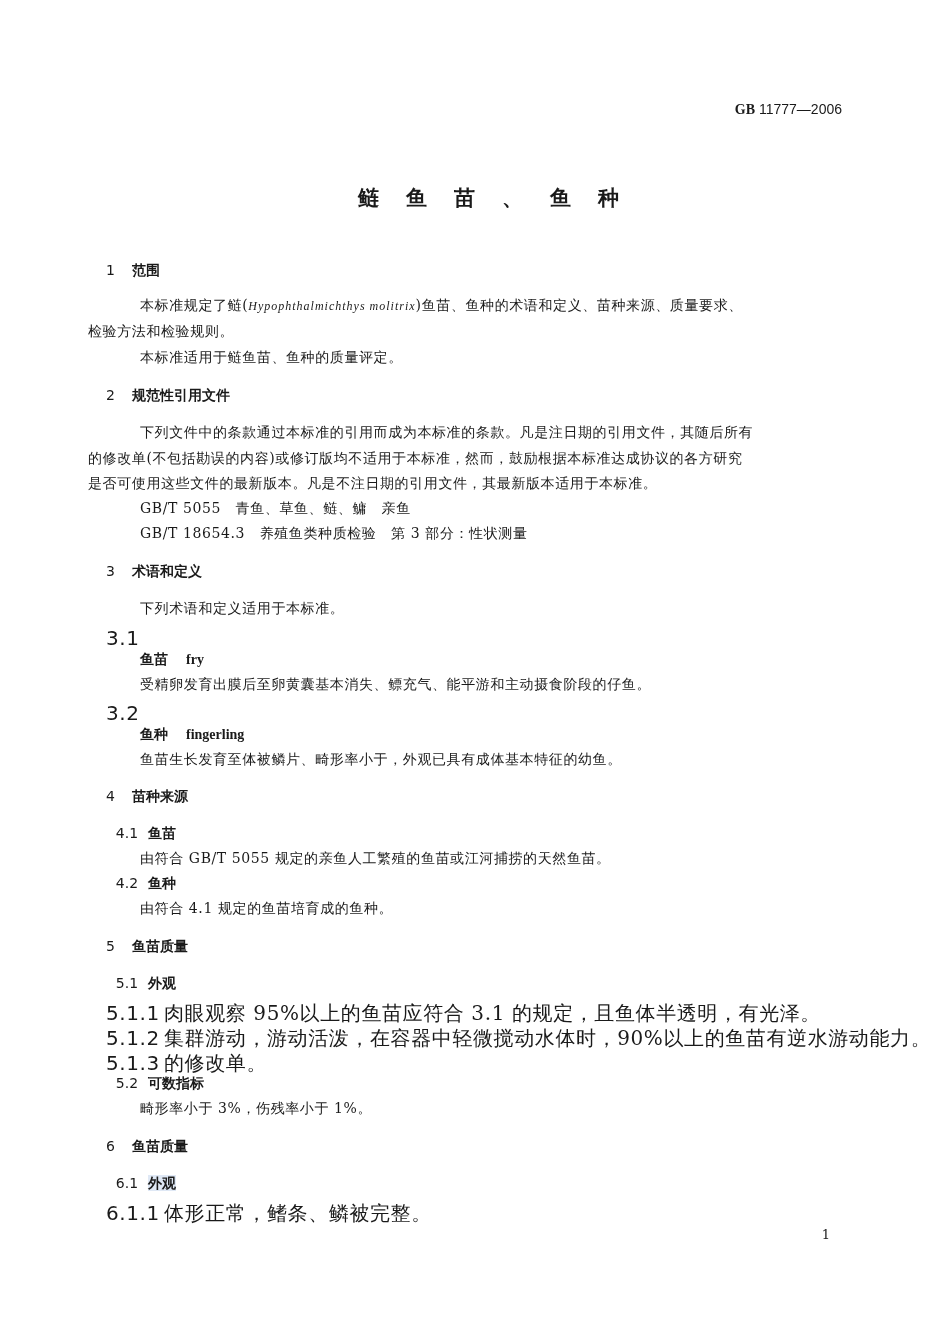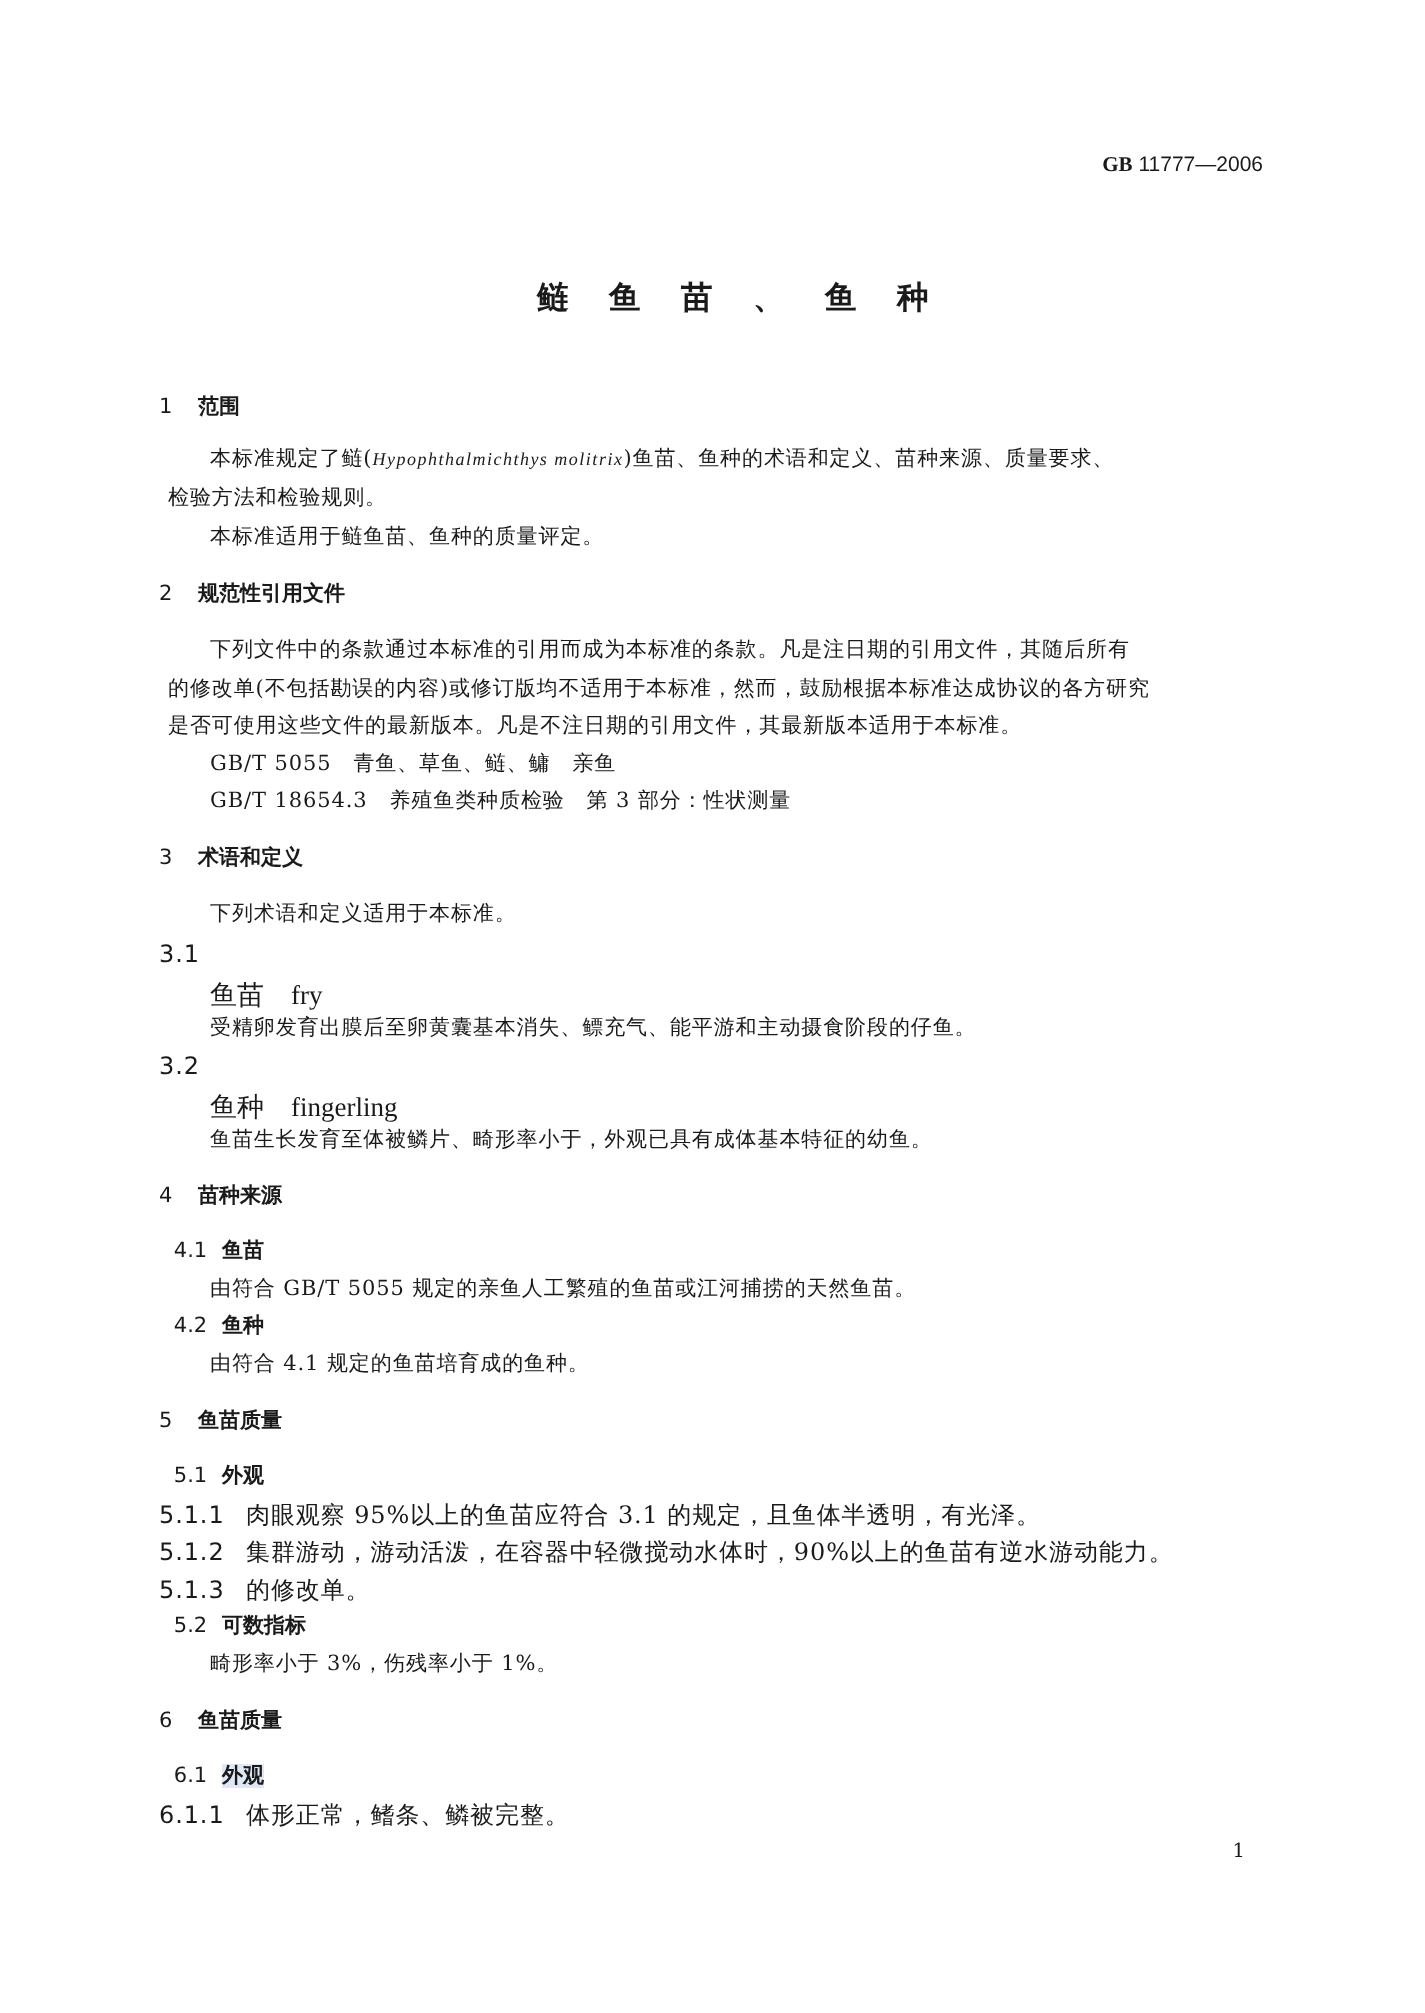--- a/index.html
+++ b/index.html
@@ -9,24 +9,24 @@
   .std-no { right:108px; top:101px; font-family:"Liberation Sans",sans-serif; font-size:14px;text-align:center; }
   .std-no b { font-family:"Liberation Serif",serif; font-weight:bold; }
   .title { left:0; width:950px; text-align:center; top:184px; font-family:"DejaVu Sans",sans-serif;
            font-size:21px; font-weight:bold; letter-spacing:27px; padding-left:27px; }
   .h1 { left:106px; font-family:"DejaVu Sans",sans-serif; font-size:14px; font-weight:bold; }
   .h1 .num { font-weight:normal; display:inline-block; width:26px; }
   .h2 { left:106px; font-family:"DejaVu Sans",sans-serif; font-size:14px; font-weight:bold;text-align:center; }
   .h2 .num { font-weight:normal; display:inline-block; width:42px; }
   .p { font-size:14px; letter-spacing:0.6px; }
   .ind { left:140px; }
-  .full { left:112px;text-align:right; }
-  .clause { left:106px; font-size:16px; letter-spacing:0.6px; }
+  .full { left:88px;text-align:right; }
+  .clause { left:106px; font-size:20px; letter-spacing:0.6px; }
   .clause .num { font-family:"DejaVu Sans",sans-serif; display:inline-block; width:58px; }
-  .term { left:140px; font-family:"DejaVu Sans",sans-serif; font-size:18px; font-weight:normal; }
+  .term { left:140px; font-family:"DejaVu Sans",sans-serif; font-size:14px; font-weight:bold; }
   .term .en { font-family:"Liberation Serif",serif; margin-left:18px; }
   .page-num { right:120px; top:1227px; font-size:13px; }
   .hl { background:#dfe8f5; }
   i.latin { font-family:"Liberation Serif",serif; font-style:italic; font-size:12px; letter-spacing:1px; }
 </style>
 </head>
 <body>
 
 <div class="abs std-no"><b>GB</b> <span>11777—2006</span></div>
 

